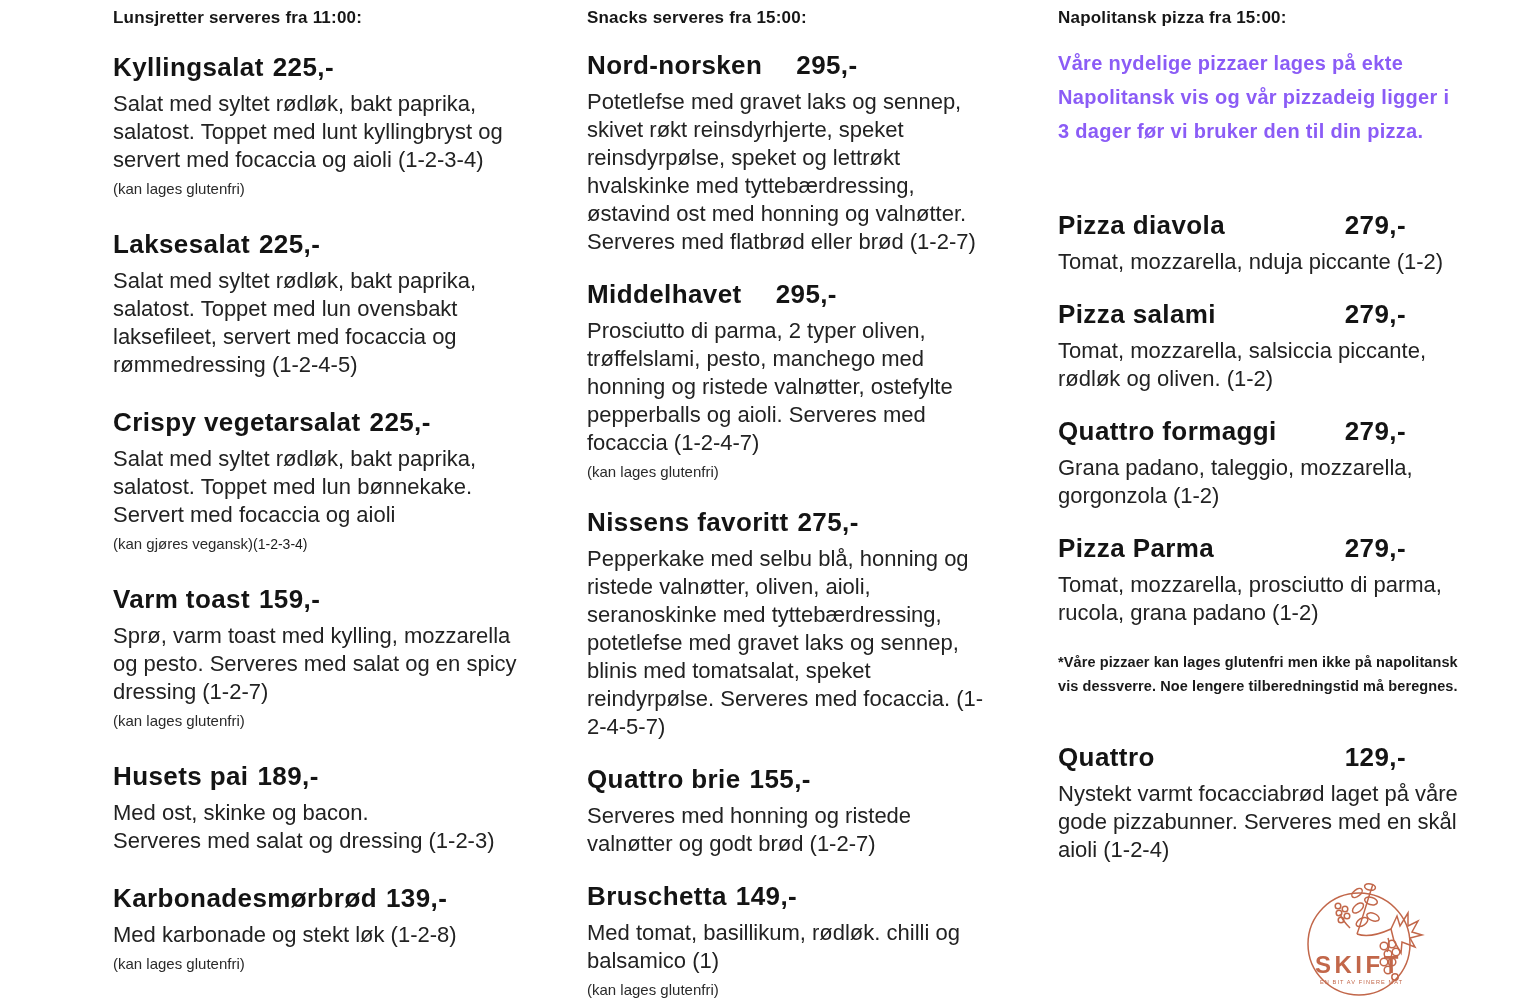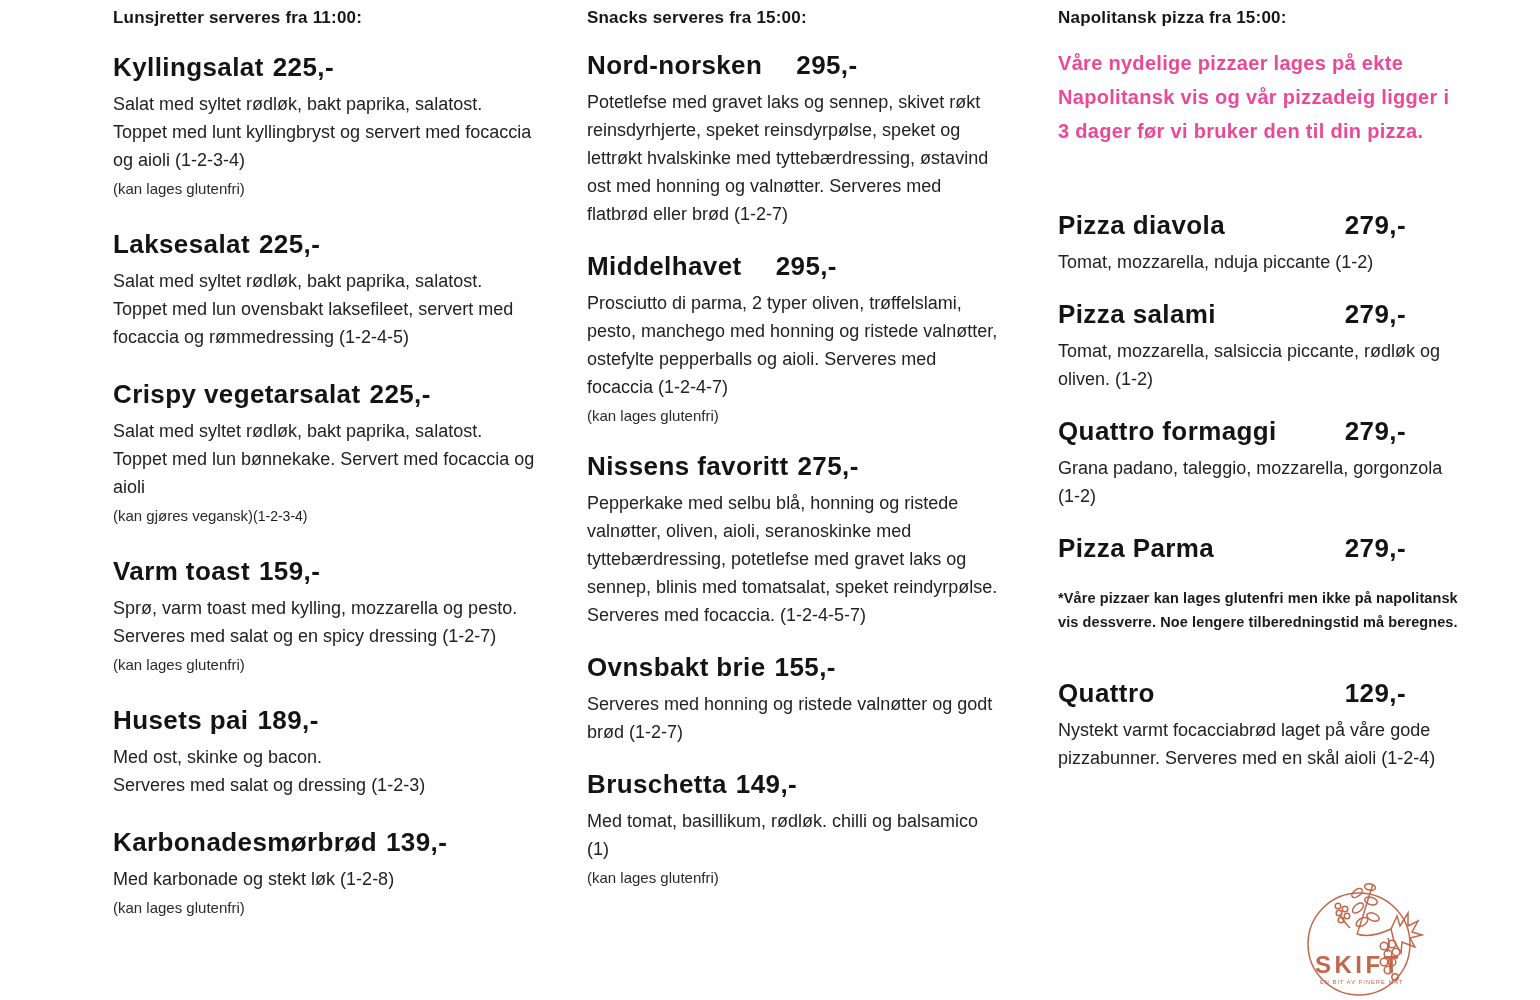--- a/index.html
+++ b/index.html
@@ -7,31 +7,31 @@
     font-family:"Liberation Sans", sans-serif; color:#1c1c1c; }
   .col { position:absolute; top:8px; }
   .col-0 { left:113px; width:424px; }
   .col-1 { left:587px; width:414px; }
   .col-2 { left:1058px; width:406px; }
   .section-header { font-size:17px; font-weight:700; letter-spacing:.2px; color:#161616; }
   .col-0 .section-header { margin-bottom:24px; }
   .col-1 .section-header { margin-bottom:22px; }
   .col-2 .section-header { margin-bottom:18px; }
   .intro { font-size:20px; font-weight:700; line-height:34px; letter-spacing:.3px;
-    margin-bottom:62px; color:#ec4899; }
+    margin-bottom:62px; color:#8b5cf6; }
   .item { margin-bottom:0; }
   .col-0 .item { margin-bottom:28px; }
   .col-1 .item { margin-bottom:23px; }
   .col-2 .item { margin-bottom:23px; }
   .title-row { font-size:26px; font-weight:700; letter-spacing:.4px; line-height:30px;
     margin-bottom:8px; color:#141414; }
   .title-row.right { display:flex; justify-content:space-between; width:348px;gap:8px; }
   .iprice.inline { margin-left:9px; }
   .iprice.gap { margin-left:34px; }
-  .desc { font-size:18px; line-height:28px; color:#222222; white-space:pre-line; }
+  .desc { font-size:22px; line-height:28px; color:#222222; white-space:pre-line; }
   .small { font-size:15px; color:#2a2a2a; }
   .note-line { margin-top:3px; line-height:24px; }
   .note-suffix { font-size:14px; }
   .footnote { font-size:14.5px; font-weight:700; line-height:24px; color:#1a1a1a;
     margin:4px 0 44px 0; letter-spacing:.1px; }
   .logo-wrap { position:absolute; left:1296px; top:880px; width:132px; height:120px; }
 </style>
 </head>
 <body>
 
@@ -76,21 +76,21 @@
     <div class="item">
       <div class="title-row"><span class="iname">Middelhavet</span><span class="iprice gap">295,-</span></div>
       <div class="desc">Prosciutto di parma, 2 typer oliven, trøffelslami, pesto, manchego med honning og ristede valnøtter, ostefylte pepperballs og aioli. Serveres med focaccia (1-2-4-7)</div>
       <div class="note-line"><span class="small">(kan lages glutenfri)</span></div>
     </div>
     <div class="item">
       <div class="title-row"><span class="iname">Nissens favoritt</span><span class="iprice inline">275,-</span></div>
       <div class="desc">Pepperkake med selbu blå, honning og ristede valnøtter, oliven, aioli, seranoskinke med tyttebærdressing, potetlefse med gravet laks og sennep, blinis med tomatsalat, speket reindyrpølse. Serveres med focaccia. (1-2-4-5-7)</div>
     </div>
     <div class="item">
-      <div class="title-row"><span class="iname">Ovnsbakt brie</span><span class="iprice inline">155,-</span></div>
+      <div class="title-row"><span class="iname">Quattro brie</span><span class="iprice inline">155,-</span></div>
       <div class="desc">Serveres med honning og ristede valnøtter og godt brød (1-2-7)</div>
     </div>
     <div class="item">
       <div class="title-row"><span class="iname">Bruschetta</span><span class="iprice inline">149,-</span></div>
       <div class="desc">Med tomat, basillikum, rødløk. chilli og balsamico (1)</div>
       <div class="note-line"><span class="small">(kan lages glutenfri)</span></div>
     </div>
   </div>
 <div class="col col-2">
     <div class="section-header">Napolitansk pizza fra 15:00:</div>
@@ -114,20 +114,21 @@
         <span class="iname">Quattro formaggi</span>
         <span class="iprice right">279,-</span>
       </div>
       <div class="desc">Grana padano, taleggio, mozzarella, gorgonzola (1-2)</div>
     </div>
     <div class="item">
       <div class="title-row right">
         <span class="iname">Pizza Parma</span>
         <span class="iprice right">279,-</span>
       </div>
+      <div class="desc">Tomat, mozzarella, prosciutto di parma, rucola, grana padano  (1-2)</div>
     </div>
     <div class="footnote">*Våre pizzaer kan lages glutenfri men ikke på napolitansk vis dessverre. Noe lengere tilberedningstid må beregnes.</div>
     <div class="item">
       <div class="title-row right">
         <span class="iname">Quattro</span>
         <span class="iprice right">129,-</span>
       </div>
       <div class="desc">Nystekt varmt focacciabrød laget på våre gode pizzabunner. Serveres med en skål aioli (1-2-4)</div>
     </div>
   </div>

